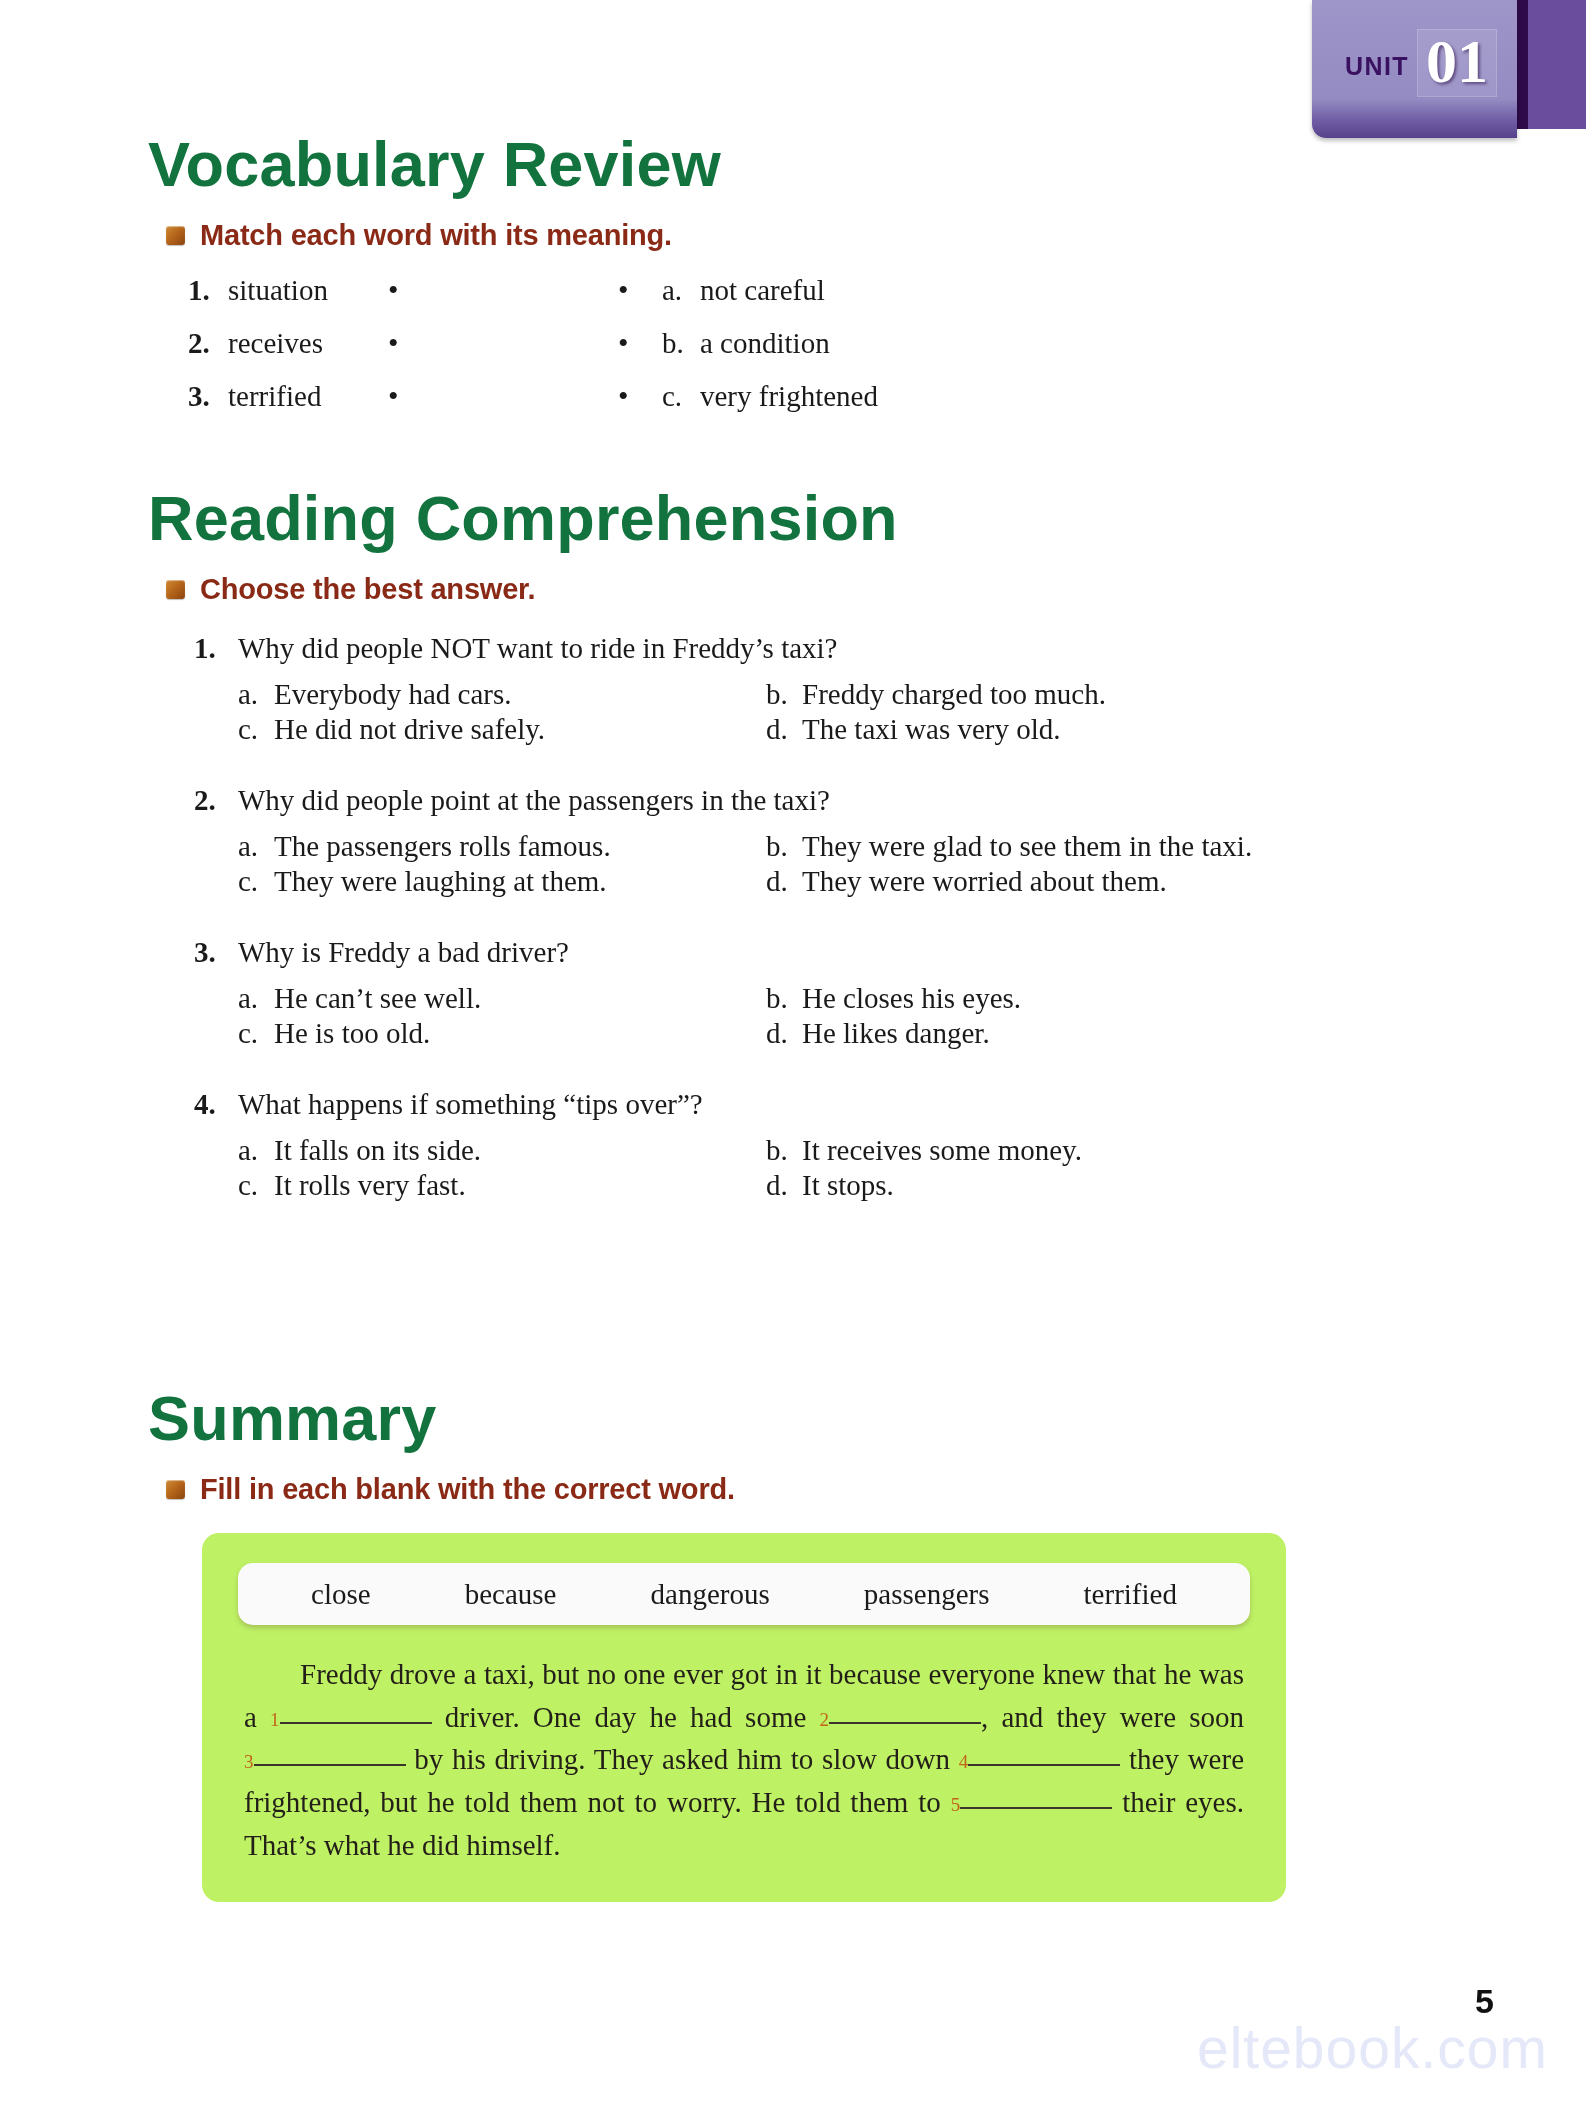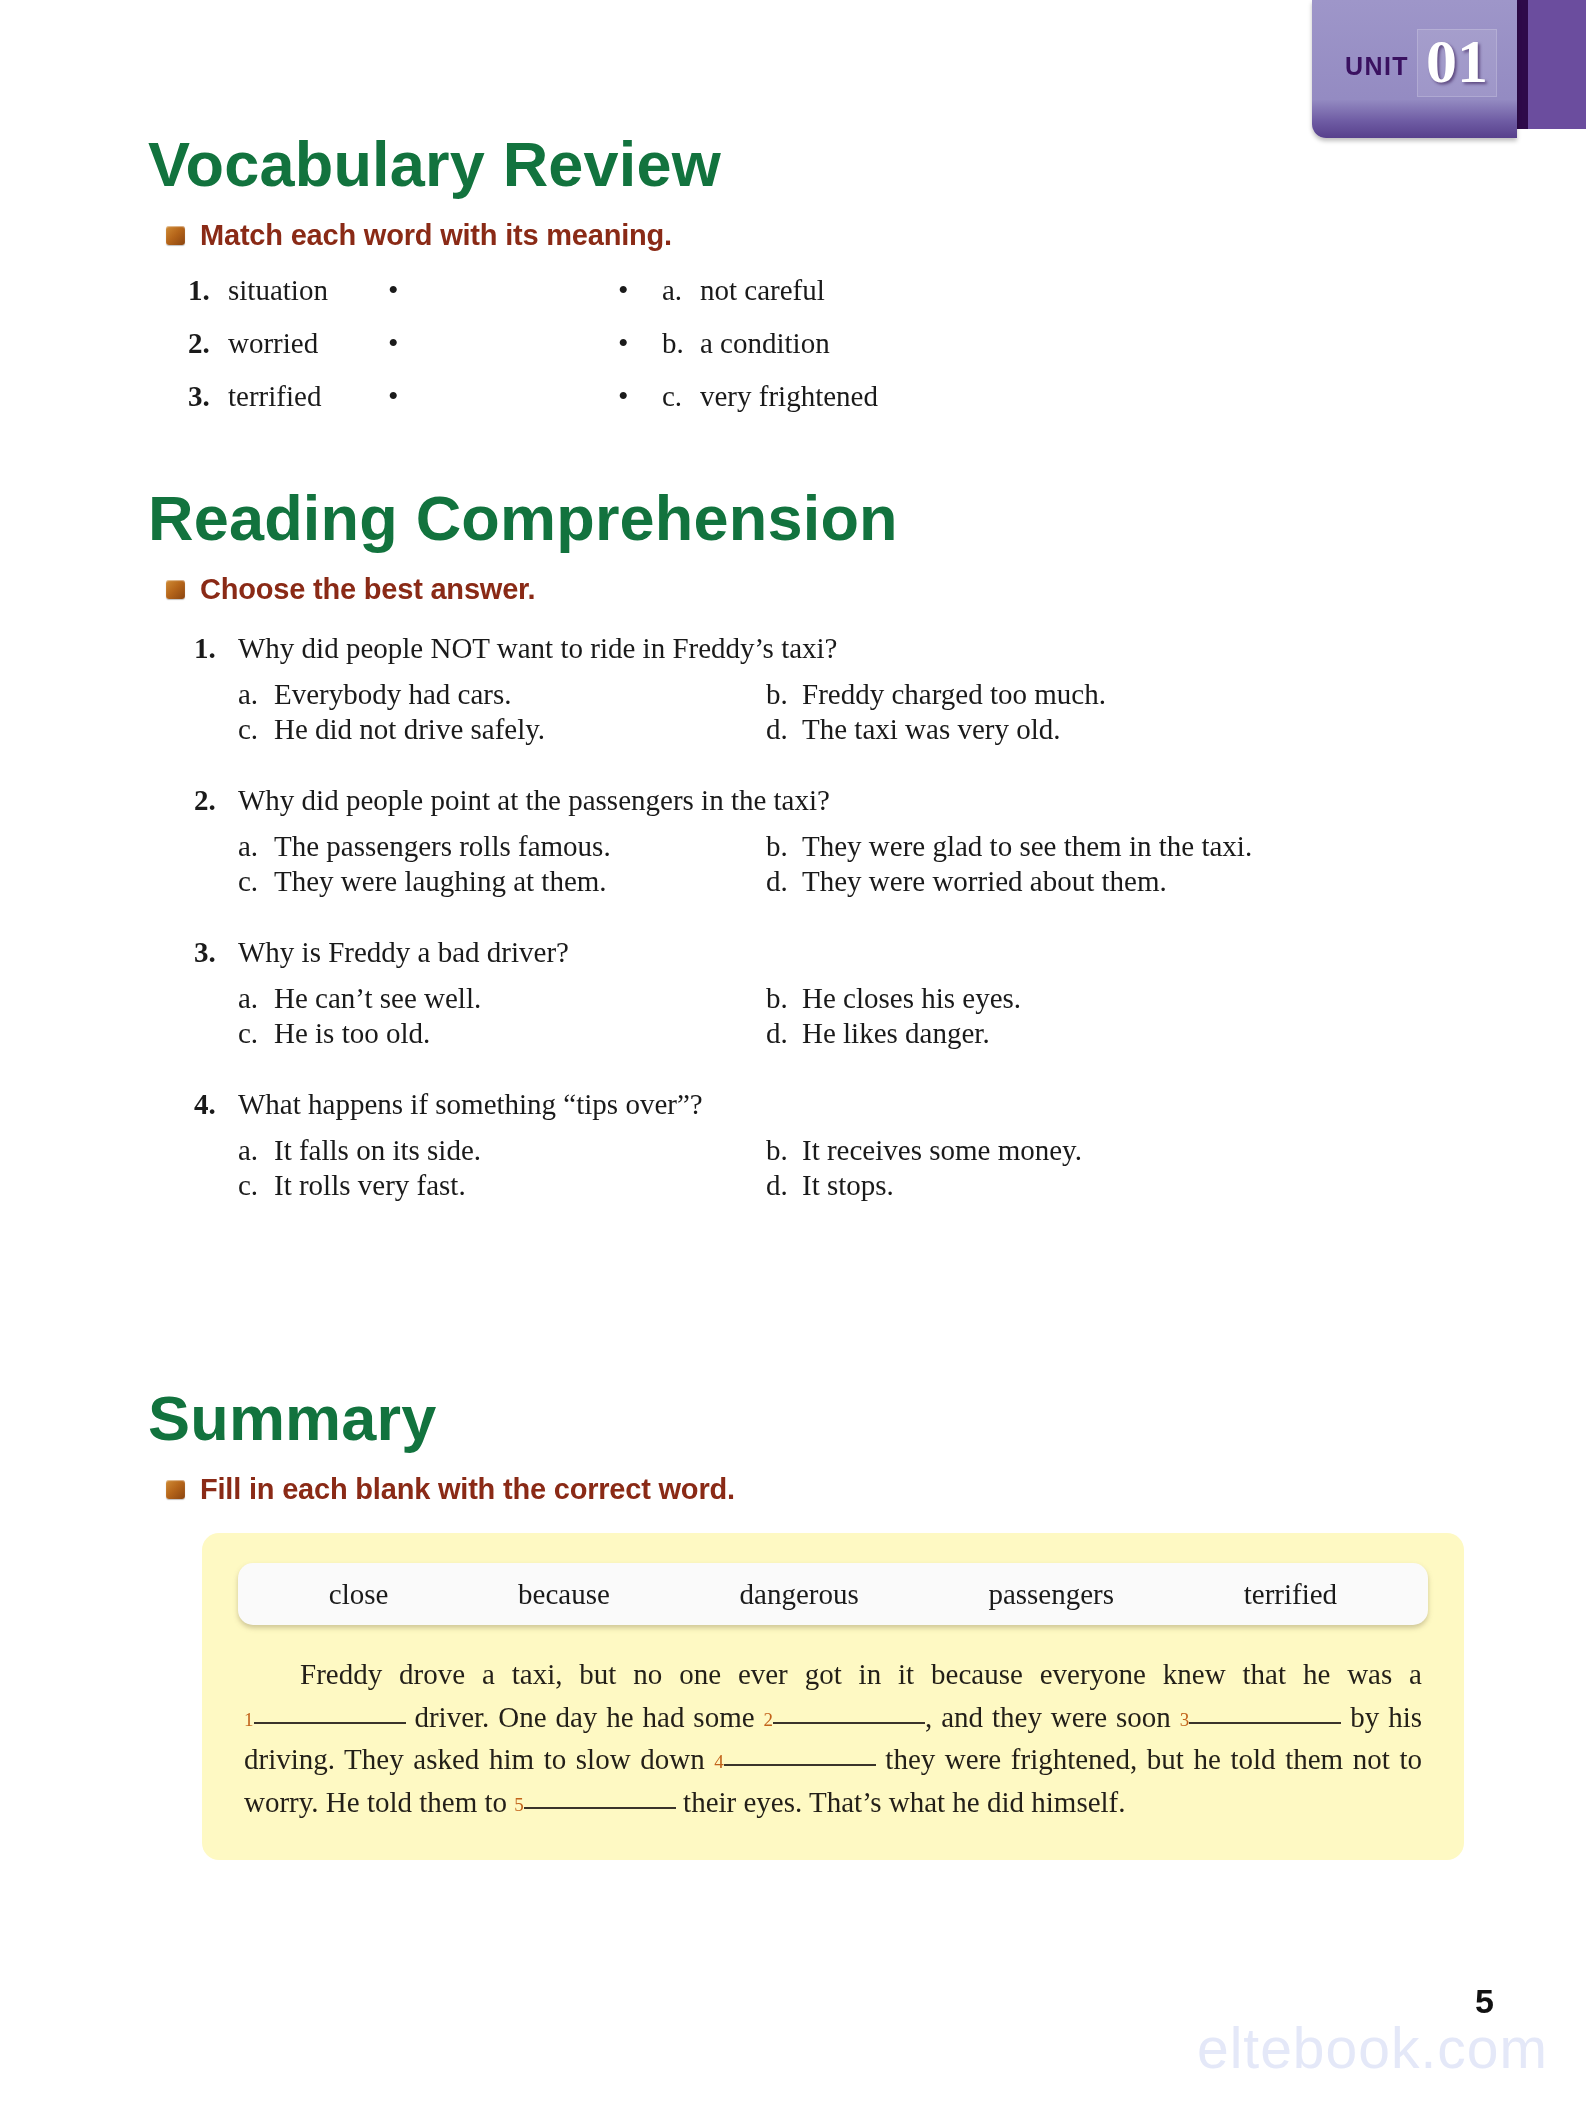--- a/index.html
+++ b/index.html
@@ -198,22 +198,22 @@
   .q-opt-letter {
     width: 36px;
     flex: 0 0 auto;
   }
   .q-opt-text { flex: 1; }
 
   
   .summary-panel {
     margin-top: 27px;
     margin-left: 200px;
-    width: 1262px;
-    background: #fef9c3;
+    width: 1084px;
+    background: #bef264;
     border-radius: 17px;
     padding: 30px 0 36px 0;
     box-sizing: border-box;
   }
   .wordbank {
     margin: 0 36px;
     background: #FAFAFA;
     border-radius: 15px;
     height: 62px;
     display: flex;
@@ -305,21 +305,21 @@
         </span>
         <span class="match-dot-left">•</span>
         <span class="match-dot-right">•</span>
         <span class="match-letter">a.</span>
         <span class="match-def">not careful</span>
       </div>
 
       <div class="match-row">
         <span class="match-left">
           <span class="match-num">2.</span>
-          <span class="match-word">worried</span>
+          <span class="match-word">receives</span>
         </span>
         <span class="match-dot-left">•</span>
         <span class="match-dot-right">•</span>
         <span class="match-letter">b.</span>
         <span class="match-def">a condition</span>
       </div>
 
       <div class="match-row">
         <span class="match-left">
           <span class="match-num">3.</span>

